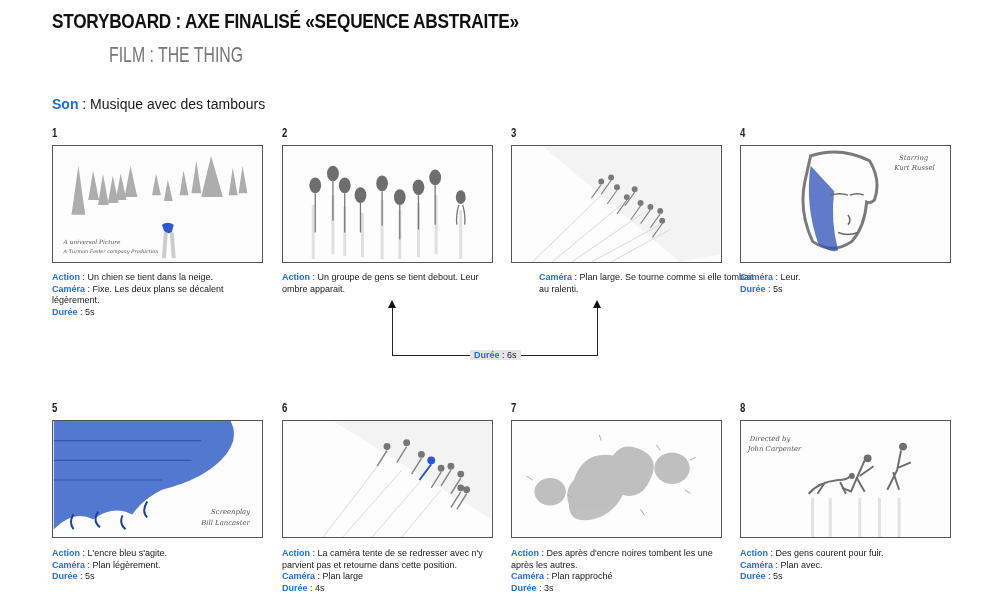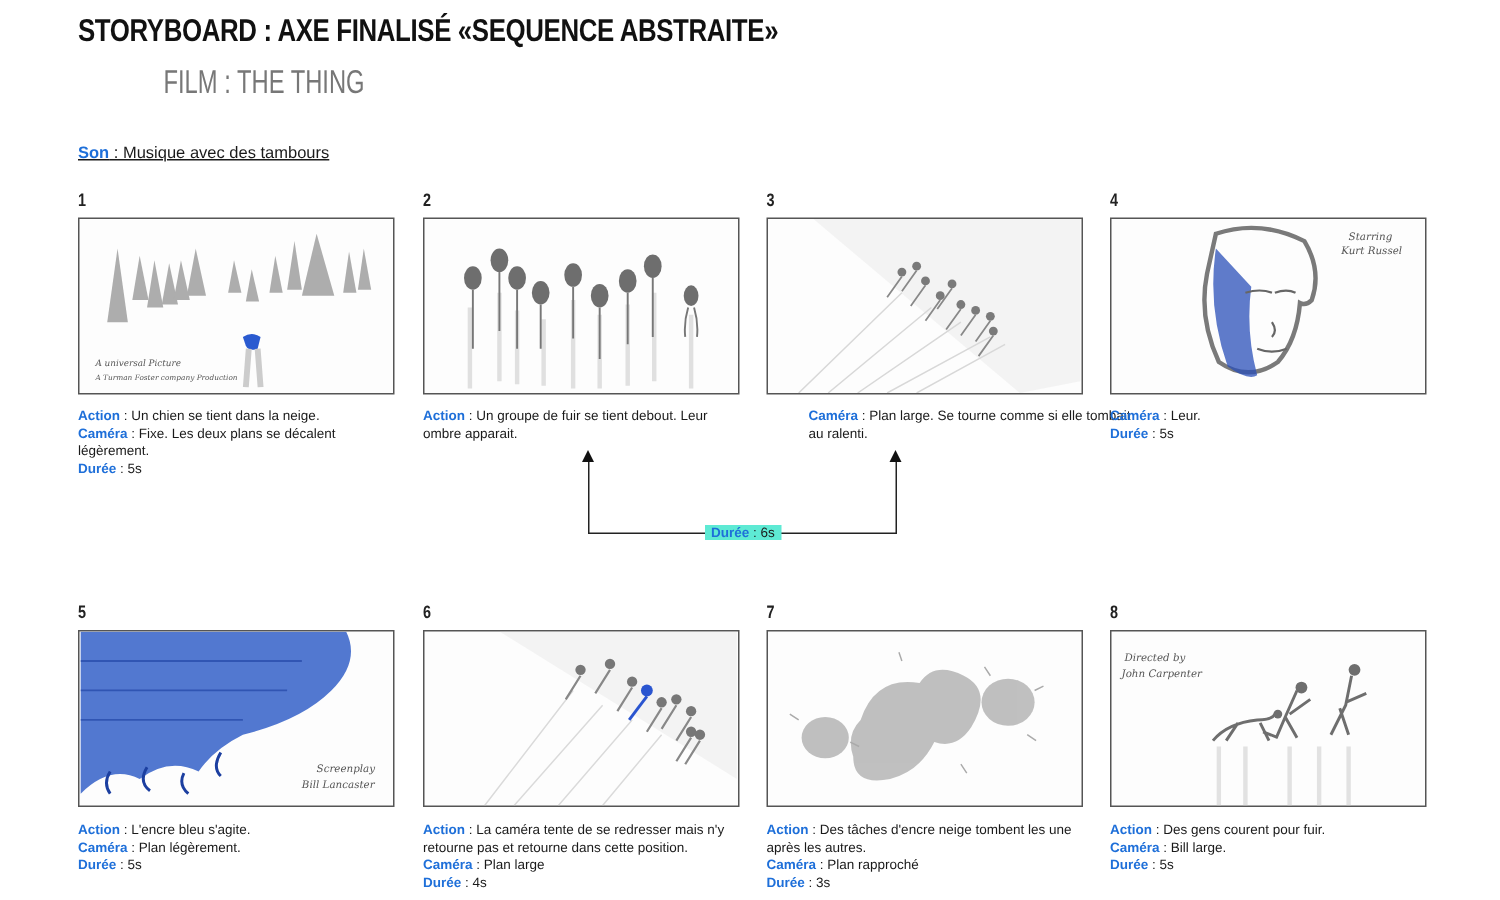--- a/index.html
+++ b/index.html
@@ -10,42 +10,42 @@
     position: absolute; left: 52px; top: 9px;
     font-family: "Liberation Sans", sans-serif; font-weight: bold;
     font-size: 21px; letter-spacing: -0.3px; transform: scaleX(0.82); transform-origin: left top;
     color: #111; white-space: nowrap;
   }
   .subtitle {
     position: absolute; left: 109px; top: 42px;
     font-size: 22px; color: #777; white-space: nowrap;
     transform: scaleX(0.72); transform-origin: left top; font-weight: normal;
   }
-  .sound { position: absolute; left: 52px; top: 96px; font-size: 11px; text-decoration: underline; }
+  .sound { position: absolute; left: 52px; top: 96px; font-size: 14px; }
   .lbl { color: #1e6fd9; font-weight: bold; }
 
   .panel-num {
     position: absolute; font-weight: bold; font-size: 12px; color: #222;
     transform: scaleX(0.8); transform-origin: left top;
   }
   .frame {
     position: absolute; width: 211px; height: 118px;
     border: 1.5px solid #555; background: #fdfdfd; overflow: hidden;
   }
   .frame svg { width: 100%; height: 100%; display: block; }
   .desc { position: absolute; width: 215px; font-size: 9px; line-height: 11.5px; color: #1a1a1a; }
 
   .arrow-line { position: absolute; background: #222; }
   .arrow-head {
     position: absolute; width: 0; height: 0;
     border-left: 4px solid transparent; border-right: 4px solid transparent;
     border-bottom: 8px solid #111;
   }
   .duree-center {
-    position: absolute; left: 470px; top: 350px; font-size: 9px; background: #5eead4; padding: 0 4px;
+    position: absolute; left: 470px; top: 350px; font-size: 9px; background: #e5e5e5; padding: 0 4px;
   }
   .handwrite { font-family: "DejaVu Serif", serif; font-style: italic; fill: #555; }
 </style>
 </head>
 <body>
 
 <div class="title">STORYBOARD : AXE FINALISÉ «SEQUENCE ABSTRAITE»</div>
 <div class="subtitle">FILM : THE THING</div>
 
 <div class="sound">
@@ -98,21 +98,21 @@
       <ellipse cx="137" cy="42" rx="6" ry="8"></ellipse>
         <ellipse cx="154" cy="32" rx="6" ry="8"></ellipse>
         <ellipse cx="180" cy="52" rx="5" ry="7"></ellipse>
     </g>
     <g stroke="#777" stroke-width="1.3" fill="none">
       <path d="M32 48 v40 M50 36 v40 M62 48 v40 M78 58 v30 M100 46 v35 M118 60 v35 M137 50 v35 M154 40 v40 M178 60 q-3 10 -2 20 M182 60 q3 10 2 20"></path>
     </g>
   </svg>
 </div>
 <div class="desc" style="left:282px;top:272px;">
-  <div><span class="lbl">Action</span><span> : Un groupe de fuir se tient debout. Leur ombre apparait.</span></div>
+  <div><span class="lbl">Action</span><span> : Un groupe de gens se tient debout. Leur ombre apparait.</span></div>
 </div>
 
 <div class="panel-num" style="left:511px;top:126px;">3</div>
 <div class="frame" style="left:511px;top:145px;">
   <svg viewBox="0 0 211 118">
     <polygon points="30,0 211,0 211,110 170,118 " fill="#ececec" opacity="0.6"></polygon>
     <g stroke="#d8d8d8" stroke-width="1">
         <path d="M90 50 L20 118 M110 60 L40 118 M130 70 L60 118 M150 80 L80 118 M160 85 L100 118"></path>
       </g>
     <g fill="#7a7a7a">
@@ -193,40 +193,40 @@
         <circle cx="186" cy="70" r="3.5"></circle>
       </g>
     <circle cx="150" cy="40" r="4" fill="#2a55d0"></circle>
     <g stroke="#888" stroke-width="1.5">
         <path d="M105 30 l-10 16 M125 26 l-10 16 M140 38 l-10 16 M160 52 l-10 16 M170 50 l-10 16 M180 58 l-10 16 M180 72 l-10 16 M186 74 l-10 16"></path>
       </g>
     <path d="M150 44 l-12 16" stroke="#2a55d0" stroke-width="2"></path>
   </svg>
 </div>
 <div class="desc" style="left:282px;top:548px;">
-  <div><span class="lbl">Action</span><span> :  La caméra tente de se redresser mais n'y retourne pas et retourne dans cette position.</span></div>
+  <div><span class="lbl">Action</span><span> :  La caméra tente de se redresser avec n'y parvient pas et retourne dans cette position.</span></div>
   <div><span class="lbl">Caméra</span><span> : Plan large</span></div>
   <div><span class="lbl">Durée</span><span> : 4s</span></div>
 </div>
 
 <div class="panel-num" style="left:511px;top:401px;">7</div>
 <div class="frame" style="left:511px;top:420px;">
   <svg viewBox="0 0 211 118">
     <g fill="#b0b0b0" opacity="0.8">
       <ellipse cx="38" cy="72" rx="16" ry="14"></ellipse>
       <path d="M62 60 q10 -30 40 -25 q10 -15 30 -5 q20 10 5 35 q-10 15 -25 10 q-10 20 -30 25 q-25 5 -25 -15 q-5 -15 5 -25 z"></path>
       <ellipse cx="162" cy="48" rx="18" ry="16"></ellipse>
     </g>
     <g stroke="#aaa" stroke-width="1">
         <path d="M20 60 l-6 -4 M55 75 l6 3 M150 30 l-4 -6 M180 40 l6 -3 M130 90 l4 6 M90 20 l-2 -6 M175 70 l6 4"></path>
       </g>
   </svg>
 </div>
 <div class="desc" style="left:511px;top:548px;">
-  <div><span class="lbl">Action</span><span> :  Des tâches d'encre neige tombent les une après les autres.</span></div>
+  <div><span class="lbl">Action</span><span> :  Des après d'encre noires tombent les une après les autres.</span></div>
   <div><span class="lbl">Caméra</span><span> : Plan rapproché</span></div>
   <div><span class="lbl">Durée</span><span> : 3s</span></div>
 </div>
 
 <div class="panel-num" style="left:740px;top:401px;">8</div>
 <div class="frame" style="left:740px;top:420px;">
   <svg viewBox="0 0 211 118">
     <text x="8" y="20" font-size="7" class="handwrite">Directed by</text>
     <text x="6" y="31" font-size="7" class="handwrite">John Carpenter</text>
     <g stroke="#e2e2e2" stroke-width="3">
@@ -239,15 +239,15 @@
     </g>
     <g fill="#6e6e6e">
         <circle cx="112" cy="56" r="3"></circle>
         <circle cx="128" cy="38" r="4"></circle>
         <circle cx="164" cy="26" r="4"></circle>
       </g>
   </svg>
 </div>
 <div class="desc" style="left:740px;top:548px;">
   <div><span class="lbl">Action</span><span> :  Des gens courent pour fuir.</span></div>
-  <div><span class="lbl">Caméra</span><span> : Bill large.</span></div>
+  <div><span class="lbl">Caméra</span><span> : Plan avec.</span></div>
   <div><span class="lbl">Durée</span><span> : 5s</span></div>
 </div>
 
 </body></html>

